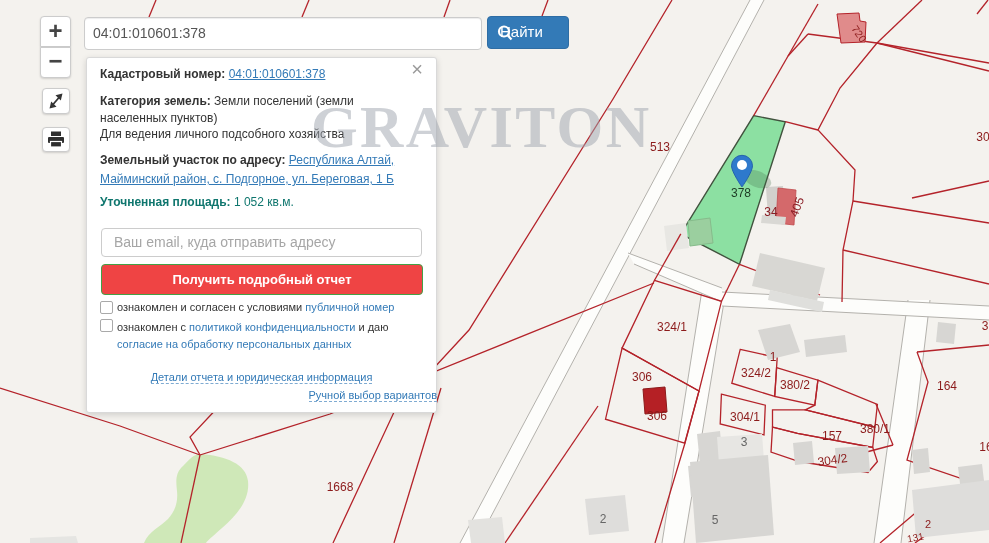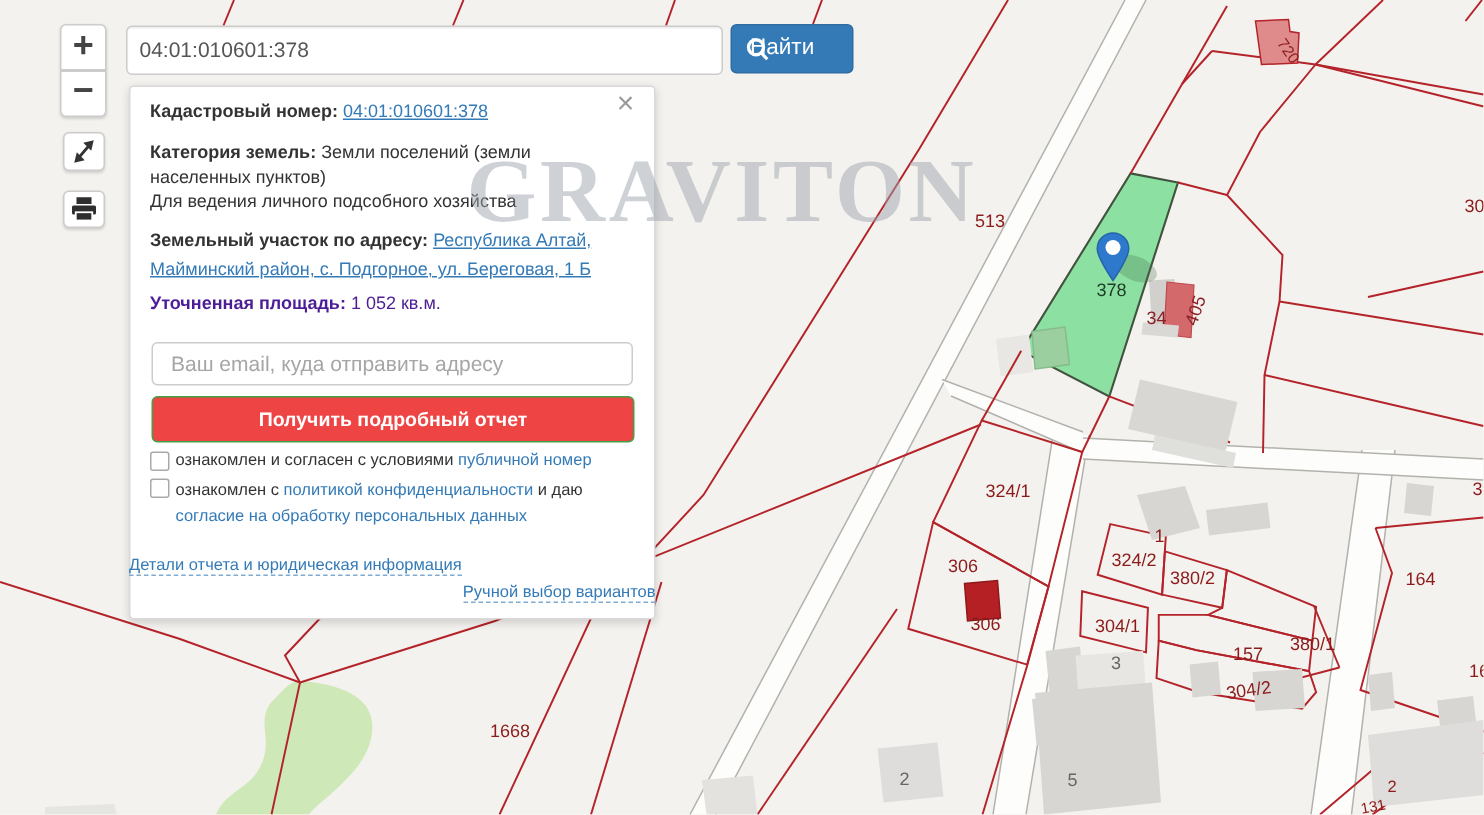--- a/index.html
+++ b/index.html
@@ -309,32 +309,32 @@
 <div style="position:absolute;left:86px;top:57px;width:351px;height:356px;background:#fff;border:1px solid #d9d9d9;border-radius:3px;box-shadow:0 2px 6px rgba(0,0,0,.15);box-sizing:border-box"></div>
 
 <div style="position:absolute;left:406px;top:58px;width:22px;height:22px;font-size:20px;color:#9a9a9a;line-height:22px;text-align:center">×</div>
 
 <div style="position:absolute;left:100px;top:67px;width:330px;font-size:12px;color:#333"><b>Кадастровый номер:</b> <span class="ulink">04:01:010601:378</span></div>
 
 <div style="position:absolute;left:100px;top:93px;width:280px;font-size:12px;color:#333;line-height:16.5px"><b>Категория земель:</b> Земли поселений (земли населенных пунктов)<br>Для ведения личного подсобного хозяйства</div>
 
 <div style="position:absolute;left:100px;top:151px;width:330px;font-size:12px;color:#333;line-height:19px"><b>Земельный участок по адресу:</b> <span class="ulink">Республика Алтай, Майминский район, с. Подгорное, ул. Береговая, 1 Б</span></div>
 
-<div style="position:absolute;left:100px;top:195px;width:330px;font-size:12px;color:#4c1d95"><b>Уточненная площадь:</b> 1 052 кв.м.</div>
+<div style="position:absolute;left:100px;top:195px;width:330px;font-size:12px;color:#0f766e"><b>Уточненная площадь:</b> 1 052 кв.м.</div>
 
 <div style="position:absolute;left:101px;top:228px;width:321px;height:29px;background:#fff;border:1px solid #ccc;border-radius:4px;box-sizing:border-box"></div>
 <div style="position:absolute;left:114px;top:228px;height:29px;line-height:28px;font-size:14px;color:#a6a6a6">Ваш email, куда отправить адресу</div>
 
 <div style="position:absolute;left:101px;top:264px;width:322px;height:31px;background:#ef4444;border:1px solid #43a047;border-radius:4px;box-sizing:border-box;text-align:center;line-height:29px;font-size:13px;font-weight:bold;color:#fff">Получить подробный отчет</div>
 
 <div style="position:absolute;left:100px;top:301px;width:13px;height:13px;background:#fff;border:1px solid #a9a9a9;border-radius:2px;box-sizing:border-box"></div>
 <div style="position:absolute;left:117px;top:301px;width:320px;font-size:11px;color:#333">ознакомлен и согласен с условиями <span class="link">публичной номер</span></div>
 
 <div style="position:absolute;left:100px;top:319px;width:13px;height:13px;background:#fff;border:1px solid #a9a9a9;border-radius:2px;box-sizing:border-box"></div>
 <div style="position:absolute;left:117px;top:319px;width:285px;font-size:11px;color:#333;line-height:17px">ознакомлен с <span class="link">политикой конфиденциальности</span> и даю <span class="link">согласие на обработку персональных данных</span></div>
 
-<div style="position:absolute;left:86px;top:371px;width:351px;text-align:left;font-size:11px"><span style="color:#337ab7;border-bottom:1px dashed #7fabd2">Детали отчета и юридическая информация</span></div>
+<div style="position:absolute;left:86px;top:371px;width:351px;text-align:center;font-size:11px"><span style="color:#337ab7;border-bottom:1px dashed #7fabd2">Детали отчета и юридическая информация</span></div>
 
 <div style="position:absolute;left:86px;top:389px;width:351px;text-align:right;font-size:11px"><span style="color:#337ab7;border-bottom:1px dashed #7fabd2">Ручной выбор вариантов</span></div>
 
 <div style="position:absolute;left:311px;top:97px;font-family:'Liberation Serif',serif;font-weight:bold;font-size:60px;line-height:60px;letter-spacing:2.4px;color:rgba(158,164,174,0.5)">GRAVITON</div>
 
 </div>
 
 </body></html>

